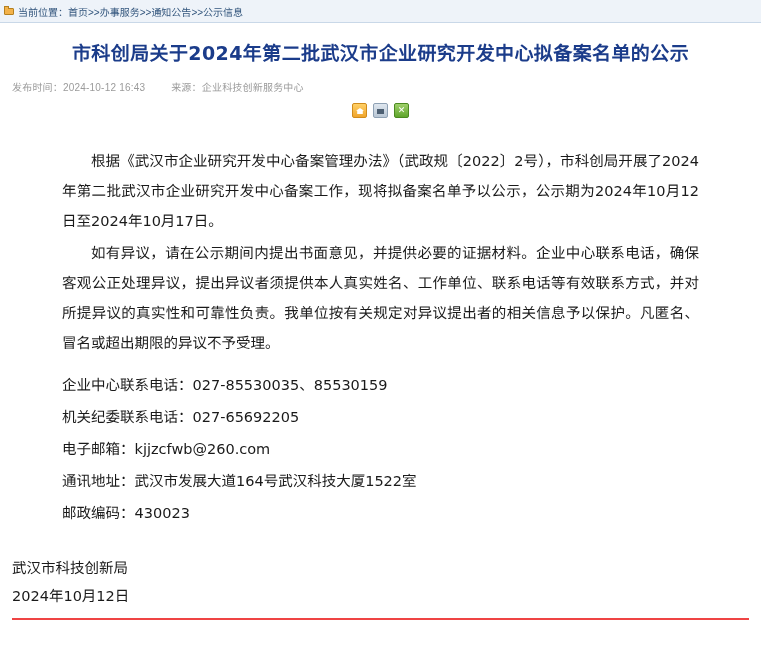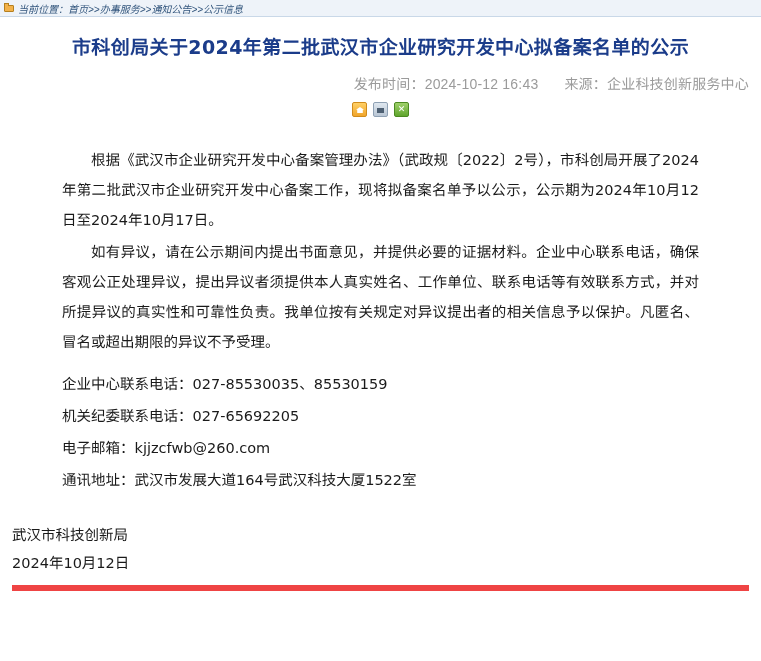--- a/index.html
+++ b/index.html
@@ -12,30 +12,29 @@
     width: 761px;
     height: 661px;
     font-family: "Liberation Sans", sans-serif;
     color: #000;
     overflow: hidden;
     position: relative;
   }
 
   
   .breadcrumb-bar {
-    height: 17px;
+    height: 23px;
     background: #eef3f9;
     border-bottom: 1px solid #c9d8e8;
     display: flex;
     align-items: center;
     padding: 0 4px;
     font-size: 10px;
     color: #33567d;
     box-sizing: border-box;
-    font-style: italic;
   }
   .bc-icon {
     width: 11px;
     height: 11px;
     margin-right: 3px;
     display: inline-block;
     position: relative;
     flex: none;
   }
   .bc-icon::before {
@@ -60,39 +59,39 @@
   }
   .bc-text { white-space: nowrap; letter-spacing: 0; }
   .bc-text .bc-link { color: #33567d; text-decoration: none; }
 
   
   .page {
     padding: 0 12px;
     box-sizing: border-box;
   }
   .article {
-    border-bottom: 6px solid #ef4444;
+    border-bottom: 2px solid #ef4444;
     padding-bottom: 8px;
   }
 
   .title {
     text-align: center;
     font-family: "DejaVu Sans", sans-serif;
     font-weight: bold;
     font-size: 19px;
     color: #1b3c8a;
     line-height: 26px;
     margin: 17px 20px 0 20px;
     letter-spacing: 0.4px;
   }
 
   .meta {
-    text-align: right;
+    text-align: left;
     margin-top: 13px;
-    font-size: 14px;
+    font-size: 10px;
     color: #9b9b9b;
     letter-spacing: 0.2px;
   }
   .meta .meta-gap { display: inline-block; width: 26px; }
 
   .tools {
     display: flex;
     justify-content: center;
     gap: 6px;
     margin-top: 9px;
@@ -196,20 +195,21 @@
 
     <div class="body">
       <p class="p-indent">根据《武汉市企业研究开发中心备案管理办法》（武政规〔2022〕2号），市科创局开展了2024年第二批武汉市企业研究开发中心备案工作，现将拟备案名单予以公示，公示期为2024年10月12日至2024年10月17日。</p>
       <p class="p-indent">如有异议，请在公示期间内提出书面意见，并提供必要的证据材料。企业中心联系电话，确保客观公正处理异议，提出异议者须提供本人真实姓名、工作单位、联系电话等有效联系方式，并对所提异议的真实性和可靠性负责。我单位按有关规定对异议提出者的相关信息予以保护。凡匿名、冒名或超出期限的异议不予受理。</p>
 
       <div class="contact-block">
         <p class="contact-line">企业中心联系电话：027-85530035、85530159</p>
         <p class="contact-line">机关纪委联系电话：027-65692205</p>
         <p class="contact-line">电子邮箱：kjjzcfwb@260.com</p>
         <p class="contact-line">通讯地址：武汉市发展大道164号武汉科技大厦1522室</p>
+        <p class="contact-line">邮政编码：430023</p>
       </div>
 
     </div>
 
     <div class="sign">
       <div>武汉市科技创新局</div>
       <div>2024年10月12日</div>
     </div>
   </div>
 

